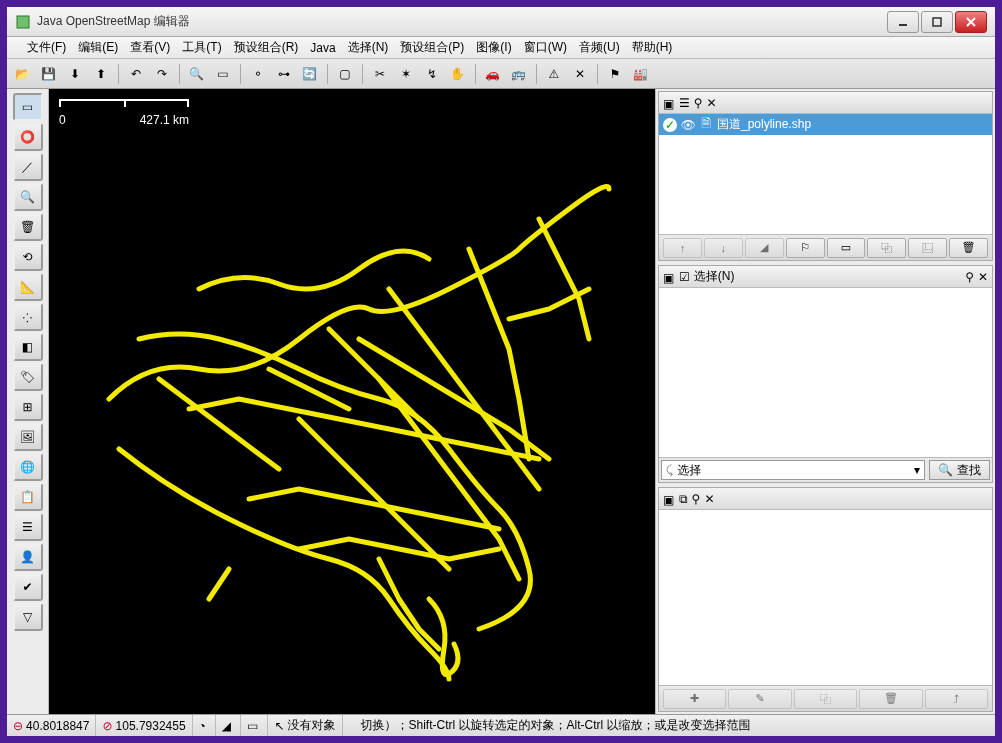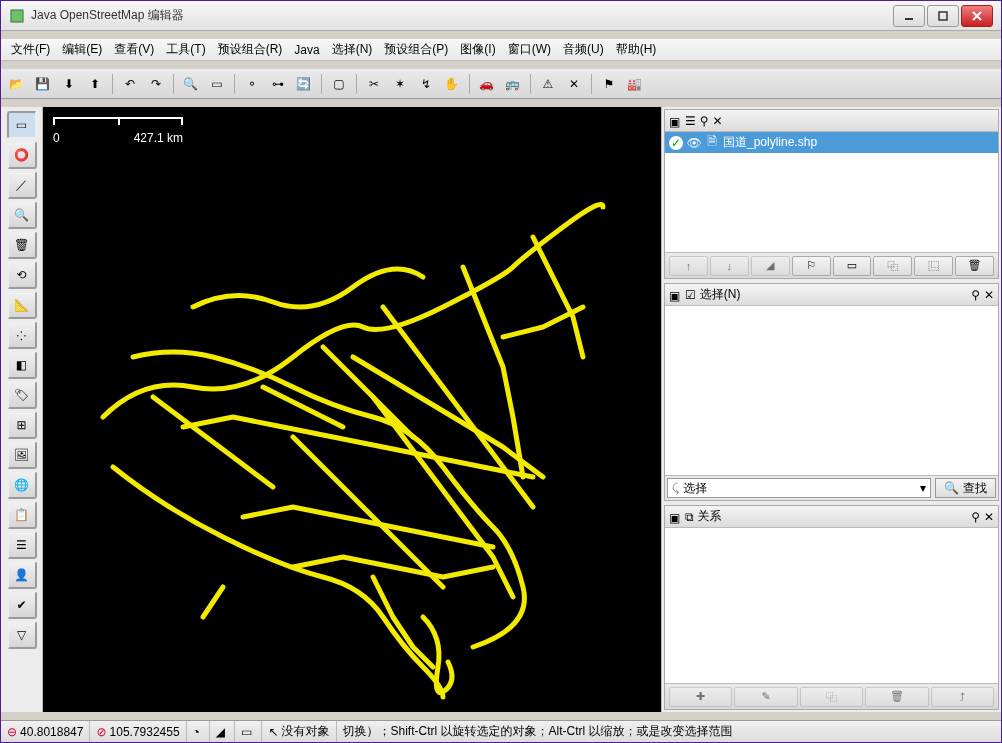--- a/index.html
+++ b/index.html
@@ -1,29 +1,29 @@
 <!DOCTYPE html>
 <html><head>
 <meta charset="utf-8">
 <style>
 * { margin: 0; padding: 0; box-sizing: border-box; font-family: "Microsoft YaHei", "SimSun", sans-serif; font-size: 12px; }
 body { background: #d4d0c8; width: 1002px; height: 743px; overflow: hidden; }
 
-.window { width: 1002px; height: 743px; border: 1px solid #4c1d95; display: flex; flex-direction: column; gap: 8px; }
+.window { width: 1002px; height: 743px; border: 7px solid #4c1d95; display: flex; flex-direction: column; }
 
 
 .titlebar { height: 30px; background: linear-gradient(to bottom, #f7f7f7, #e1e1e1); display: flex; align-items: center; padding: 0 8px; border-bottom: 1px solid #aaa; }
 .titlebar-icon { width: 16px; height: 16px; margin-right: 6px; display: inline-flex; align-items: center; justify-content: center; }
 .titlebar-title { flex: 1; color: #333; }
 .win-btns { display: flex; gap: 2px; }
 .win-btn { width: 32px; height: 22px; border: 1px solid #999; background: linear-gradient(#f4f4f4,#ddd); border-radius: 3px; display: flex; align-items: center; justify-content: center; cursor: pointer; }
 .win-btn.close { background: linear-gradient(#f08080,#c82020); color: white; border-color: #a02020; }
 
 
-.menubar { height: 22px; background: linear-gradient(#f7f7f7,#e8e8e8); display: flex; align-items: center; padding: 0 4px; border-bottom: 1px solid #bbb; }
+.menubar { height: 22px; background: linear-gradient(#f7f7f7,#e8e8e8); display: flex; align-items: center; padding: 0 14px; border-bottom: 1px solid #bbb; }
 .menu-item { padding: 2px 6px; cursor: pointer; }
 
 
 .toolbar { height: 30px; background: linear-gradient(#eaeaea,#d8d8d8); display: flex; align-items: center; padding: 0 4px; gap: 2px; border-bottom: 1px solid #999; }
 .tb-btn { width: 24px; height: 24px; border: 1px solid transparent; border-radius: 3px; display: flex; align-items: center; justify-content: center; cursor: pointer; }
 .tb-sep { width: 1px; height: 20px; background: #aaa; margin: 0 3px; }
 
 
 .main { flex: 1; display: flex; background: #ececec; }
 .left-tools { width: 42px; background: #ececec; border-right: 1px solid #bbb; display: flex; flex-direction: column; align-items: center; padding-top: 4px; gap: 2px; }
@@ -53,21 +53,21 @@
 .layer-row { background: #4b9bd8; color: white; padding: 2px 4px; display: flex; align-items: center; gap: 4px; font-family: monospace; font-size: 12px; }
 .layer-icon { width:14px; height:14px; display:inline-flex; align-items:center; justify-content:center; }
 
 .sel-combo-row { display:flex; gap:4px; padding:2px; background:#e8e8e8; border-top:1px solid #bbb; }
 .combo { flex:1; height:20px; border:1px solid #999; background:white; display:flex; align-items:center; padding:0 4px; cursor:pointer; }
 .combo-btn { height:20px; padding:0 8px; border:1px solid #999; background:linear-gradient(#f4f4f4,#ddd); display:flex; align-items:center; cursor:pointer; gap:4px;}
 
 
 .statusbar { height: 22px; background: linear-gradient(#f0f0f0,#dcdcdc); border-top: 1px solid #999; display: flex; align-items: center; font-size: 11px; }
 .status-cell { padding: 0 6px; border-right: 1px solid #bbb; display: flex; align-items: center; gap: 3px; height:100%;}
-.status-cell:last-child { border-right: none; flex:1; }
+.status-cell:last-child { border-right: none; flex:1;margin-left:12px; }
 
 .minico { width:12px; height:12px; }
 svg { display:block; }
 </style>
 </head>
 <body>
 
 <div class="window">
 
   <div class="titlebar">
@@ -250,21 +250,20 @@
             <span>🔍</span>
             <span>查找</span>
           </div>
         </div>
       </div>
 
       <div class="panel" id="panel-relations">
         <div class="panel-header">
           <span class="minico">▣</span>
           <span>⧉</span>
-          <span class="title">关系</span>
           <span>⚲</span>
           <span>✕</span>
         </div>
         <div class="panel-body"></div>
         <div class="panel-toolbar">
           <div class="p-btn disabled">✚</div>
           <div class="p-btn disabled">✎</div>
           <div class="p-btn disabled">⿻</div>
           <div class="p-btn disabled">🗑</div>
           <div class="p-btn disabled">⤴</div>

